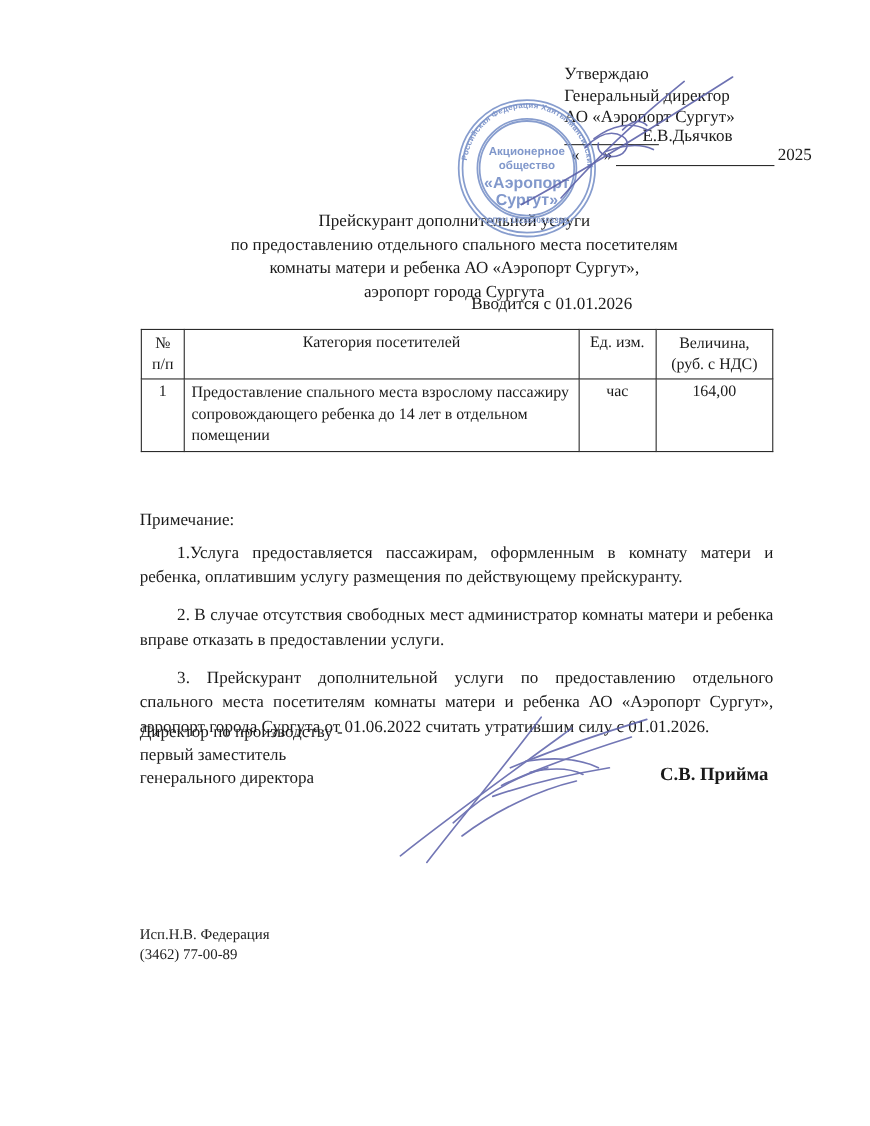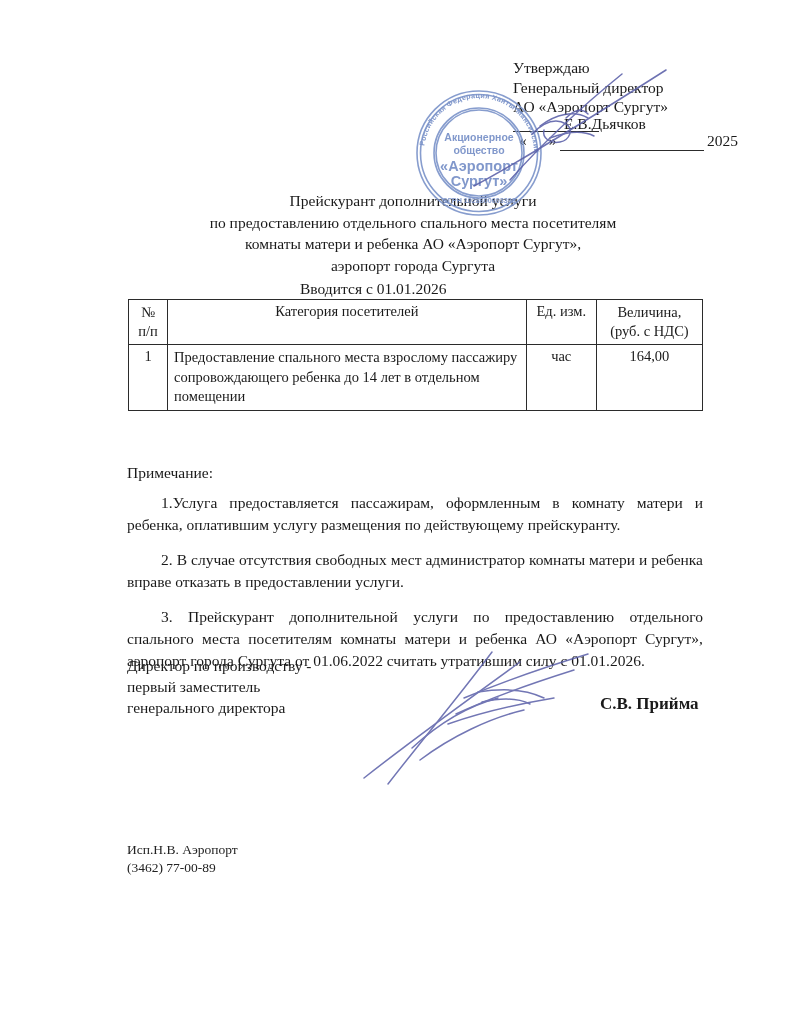--- a/index.html
+++ b/index.html
@@ -29,21 +29,21 @@
     left: 513px;
     top: 58px;
     width: 250px;
     font-size: 15.5px;
     line-height: 19.5px;
     white-space: nowrap;
   }
   #approval-block .ln { display: block; }
   #sign-name-top {
     position: absolute;
-    left: 564px;
+    left: 584px;
     top: 115px;
     font-size: 15.5px;
     white-space: nowrap;
   }
   
   .rule {
     position: absolute;
     border-bottom: 1px solid #2c2c2c;
     height: 0;
   }
@@ -69,23 +69,23 @@
     text-align: center;
     font-size: 15.5px;
     line-height: 21.5px;
   }
   #doc-title .ln { display: block; }
 
   
   #effective-date {
     position: absolute;
     left: 300px;
-    top: 280px;
+    top: 268px;
     width: 403px;
-    text-align: left;
+    text-align: center;
     font-size: 15.5px;
   }
 
   
   #price-table {
     position: absolute;
     left: 128px;
     top: 299px;
     width: 575px;
     border-collapse: collapse;
@@ -235,21 +235,21 @@
   </div>
 
   <div id="signature-block">
     <span class="ln">Директор по производству -</span>
     <span class="ln">первый заместитель</span>
     <span class="ln">генерального директора</span>
   </div>
   <div id="signatory-name">С.В. Прийма</div>
 
   <div id="executor-block">
-    <span class="ln">Исп.Н.В. Аэропорт</span>
+    <span class="ln">Исп.Н.В. Федерация</span>
     <span class="ln">(3462) 77-00-89</span>
   </div>
 
   <svg class="ink" id="stamp-graphic" viewBox="0 0 150 142">
     <defs>
       <path id="stamp-outer-arc" d="M 20,75 A 55,55 0 1 1 130,75"></path>
     </defs>
     <g fill="none" stroke="#7b93c9" stroke-width="1.6" opacity="0.9">
       <circle cx="75" cy="75" r="62"></circle>
       <circle cx="75" cy="75" r="58.5"></circle>

